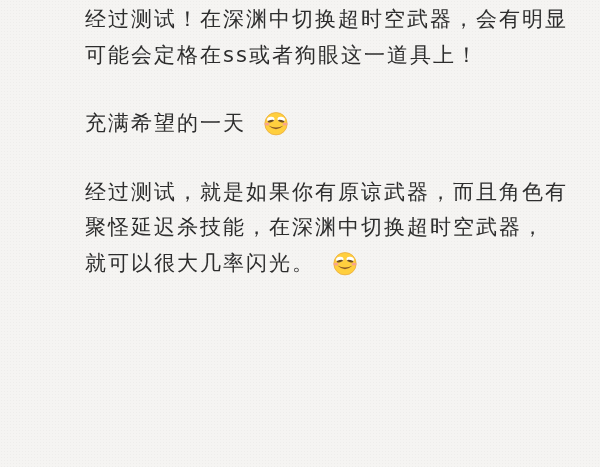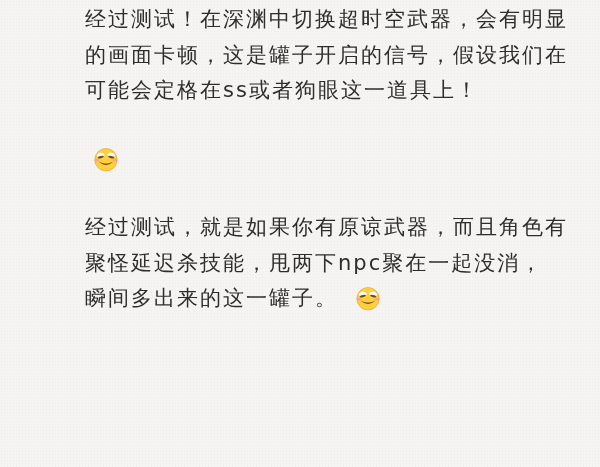--- a/index.html
+++ b/index.html
@@ -44,44 +44,44 @@
     margin-left: 8px;
   }
 </style>
 </head>
 <body>
 
 <div class="page">
 
   <div class="paragraph">
     <span class="line">经过测试！在深渊中切换超时空武器，会有明显</span>
-    <span class="line">的画面卡顿，这是罐子开启的信号，假设我们在</span>
     <span class="line">可能会定格在ss或者狗眼这一道具上！</span>
   </div>
 
   <div class="paragraph">
     <span class="line">
+      <span>充满希望的一天</span>
       <svg class="emoji" viewBox="0 0 36 36" aria-hidden="true">
         <circle cx="18" cy="19" r="15.5" stroke="#e8a93d" stroke-width="1" fill="#ffcf3e"></circle>
         <path d="M7.5 21.5 Q18 31.5 28.5 21.5 Q18 27 7.5 21.5 Z" fill="#8c5a28"></path>
         <ellipse cx="10.8" cy="12.8" rx="5.2" ry="3.4" transform="rotate(-12 10.8 12.8)" fill="#ffffff"></ellipse>
         <ellipse cx="25.2" cy="12.8" rx="5.2" ry="3.4" transform="rotate(12 25.2 12.8)" fill="#ffffff"></ellipse>
         <ellipse cx="10.8" cy="15.3" rx="4.5" ry="1.6" transform="rotate(-12 10.8 15.3)" fill="#6b4a1f"></ellipse>
         <ellipse cx="25.2" cy="15.3" rx="4.5" ry="1.6" transform="rotate(12 25.2 15.3)" fill="#6b4a1f"></ellipse>
         <ellipse cx="5.6" cy="19.6" rx="3.2" ry="2.0" opacity="0.85" fill="#f79c9c"></ellipse>
         <ellipse cx="30.4" cy="19.6" rx="3.2" ry="2.0" opacity="0.85" fill="#f79c9c"></ellipse>
       </svg>
     </span>
   </div>
 
   <div class="paragraph">
     <span class="line">经过测试，就是如果你有原谅武器，而且角色有</span>
-    <span class="line">聚怪延迟杀技能，甩两下npc聚在一起没消，</span>
+    <span class="line">聚怪延迟杀技能，在深渊中切换超时空武器，</span>
     <span class="line">
-      <span>瞬间多出来的这一罐子。</span>
+      <span>就可以很大几率闪光。</span>
       <svg class="emoji" viewBox="0 0 36 36" aria-hidden="true">
         <circle cx="18" cy="19" r="15.5" stroke="#e8a93d" stroke-width="1" fill="#ffcf3e"></circle>
         <path d="M7.5 21.5 Q18 31.5 28.5 21.5 Q18 27 7.5 21.5 Z" fill="#8c5a28"></path>
         <ellipse cx="10.8" cy="12.8" rx="5.2" ry="3.4" transform="rotate(-12 10.8 12.8)" fill="#ffffff"></ellipse>
         <ellipse cx="25.2" cy="12.8" rx="5.2" ry="3.4" transform="rotate(12 25.2 12.8)" fill="#ffffff"></ellipse>
         <ellipse cx="10.8" cy="15.3" rx="4.5" ry="1.6" transform="rotate(-12 10.8 15.3)" fill="#6b4a1f"></ellipse>
         <ellipse cx="25.2" cy="15.3" rx="4.5" ry="1.6" transform="rotate(12 25.2 15.3)" fill="#6b4a1f"></ellipse>
         <ellipse cx="5.6" cy="19.6" rx="3.2" ry="2.0" opacity="0.85" fill="#f79c9c"></ellipse>
         <ellipse cx="30.4" cy="19.6" rx="3.2" ry="2.0" opacity="0.85" fill="#f79c9c"></ellipse>
       </svg>

